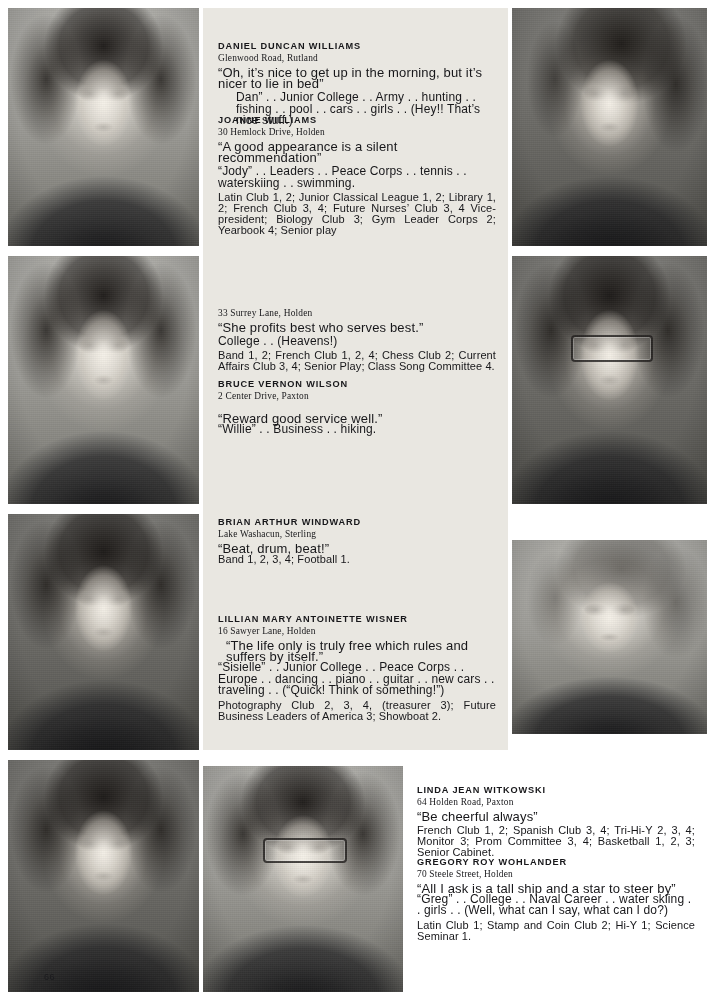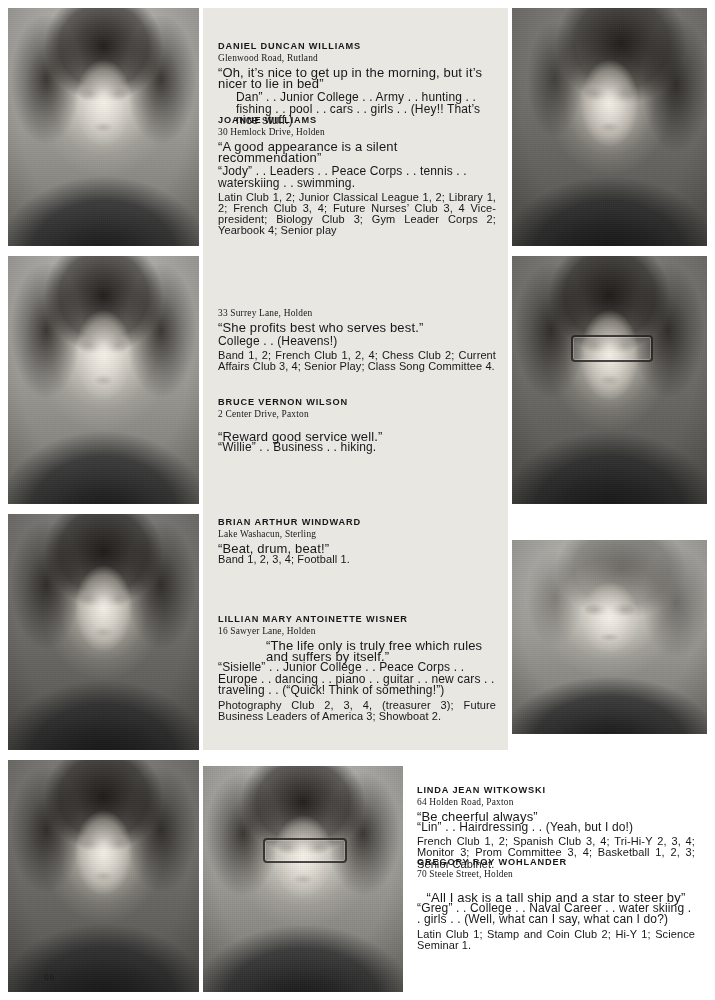--- a/index.html
+++ b/index.html
@@ -249,53 +249,52 @@
     <div class="acts pad1">Latin Club 1, 2; Junior Classical League 1, 2; Library 1, 2; French Club 3, 4; Future Nurses’ Club 3, 4 Vice-president; Biology Club 3; Gym Leader Corps 2; Yearbook 4; Senior play</div>
   </div>
 
   <div class="entry" style="left:218px; top:307px; width:278px;">
     <div class="addr">33 Surrey Lane, Holden</div>
     <div class="quote">“She profits best who serves best.”</div>
     <div class="nick pad1">College . . (Heavens!)</div>
     <div class="acts pad1">Band 1, 2; French Club 1, 2, 4; Chess Club 2; Current Affairs Club 3, 4; Senior Play; Class Song Committee 4.</div>
   </div>
 
-  <div class="entry ctr-right" style="left:218px; top:396px; width:278px;">
+  <div class="entry ctr-right" style="left:218px; top:378px; width:278px;">
     <div class="name">BRUCE VERNON WILSON</div>
     <div class="addr">2 Center Drive, Paxton</div>
     <div class="quote" style="margin-top:10px;">“Reward good service well.”</div>
     <div class="nick">“Willie” . . Business . . hiking.</div>
   </div>
 
   <div class="entry" style="left:218px; top:516px; width:278px;">
     <div class="name">BRIAN ARTHUR WINDWARD</div>
     <div class="addr">Lake Washacun, Sterling</div>
     <div class="quote">“Beat, drum, beat!”</div>
     <div class="acts">Band 1, 2, 3, 4; Football 1.</div>
   </div>
 
   <div class="entry ctr-right" style="left:218px; top:613px; width:278px;">
     <div class="name">LILLIAN MARY ANTOINETTE WISNER</div>
     <div class="addr">16 Sawyer Lane, Holden</div>
-    <div class="quote" style="padding-left:8px;margin-left:40px;">“The life only is truly free which rules and suffers by itself.”</div>
+    <div class="quote" style="padding-left:8px;">“The life only is truly free which rules and suffers by itself.”</div>
     <div class="nick">“Sisielle” . . Junior College . . Peace Corps . . Europe . . dancing . . piano . . guitar . . new cars . . traveling . . (“Quick! Think of something!”)</div>
     <div class="acts pad1">Photography Club 2, 3, 4, (treasurer 3); Future Business Leaders of America 3; Showboat 2.</div>
   </div>
 
   <div class="entry" style="left:417px; top:784px; width:278px;">
     <div class="name">LINDA JEAN WITKOWSKI</div>
     <div class="addr">64 Holden Road, Paxton</div>
     <div class="quote">“Be cheerful always”</div>
-    <div class="nick">“Lin” . . Hairdressing . . (Yeah, but I do!)</div>
     <div class="acts pad1">French Club 1, 2; Spanish Club 3, 4; Tri-Hi-Y 2, 3, 4; Monitor 3; Prom Committee 3, 4; Basketball 1, 2, 3; Senior Cabinet.</div>
   </div>
 
   <div class="entry ctr-right" style="left:417px; top:856px; width:278px;">
     <div class="name">GREGORY ROY WOHLANDER</div>
     <div class="addr">70 Steele Street, Holden</div>
-    <div class="quote" style="margin-top:11px;text-align:center;">“All I ask is a tall ship and a star to steer by”</div>
+    <div class="quote" style="margin-top:2px;">“All I ask is a tall ship and a star to steer by”</div>
     <div class="nick">“Greg” . . College . . Naval Career . . water skiing . . girls . . (Well, what can I say, what can I do?)</div>
     <div class="acts pad1">Latin Club 1; Stamp and Coin Club 2; Hi-Y 1; Science Seminar 1.</div>
   </div>
 
   <div class="pagenum">66</div>
 
 </div>
 
 </body></html>

